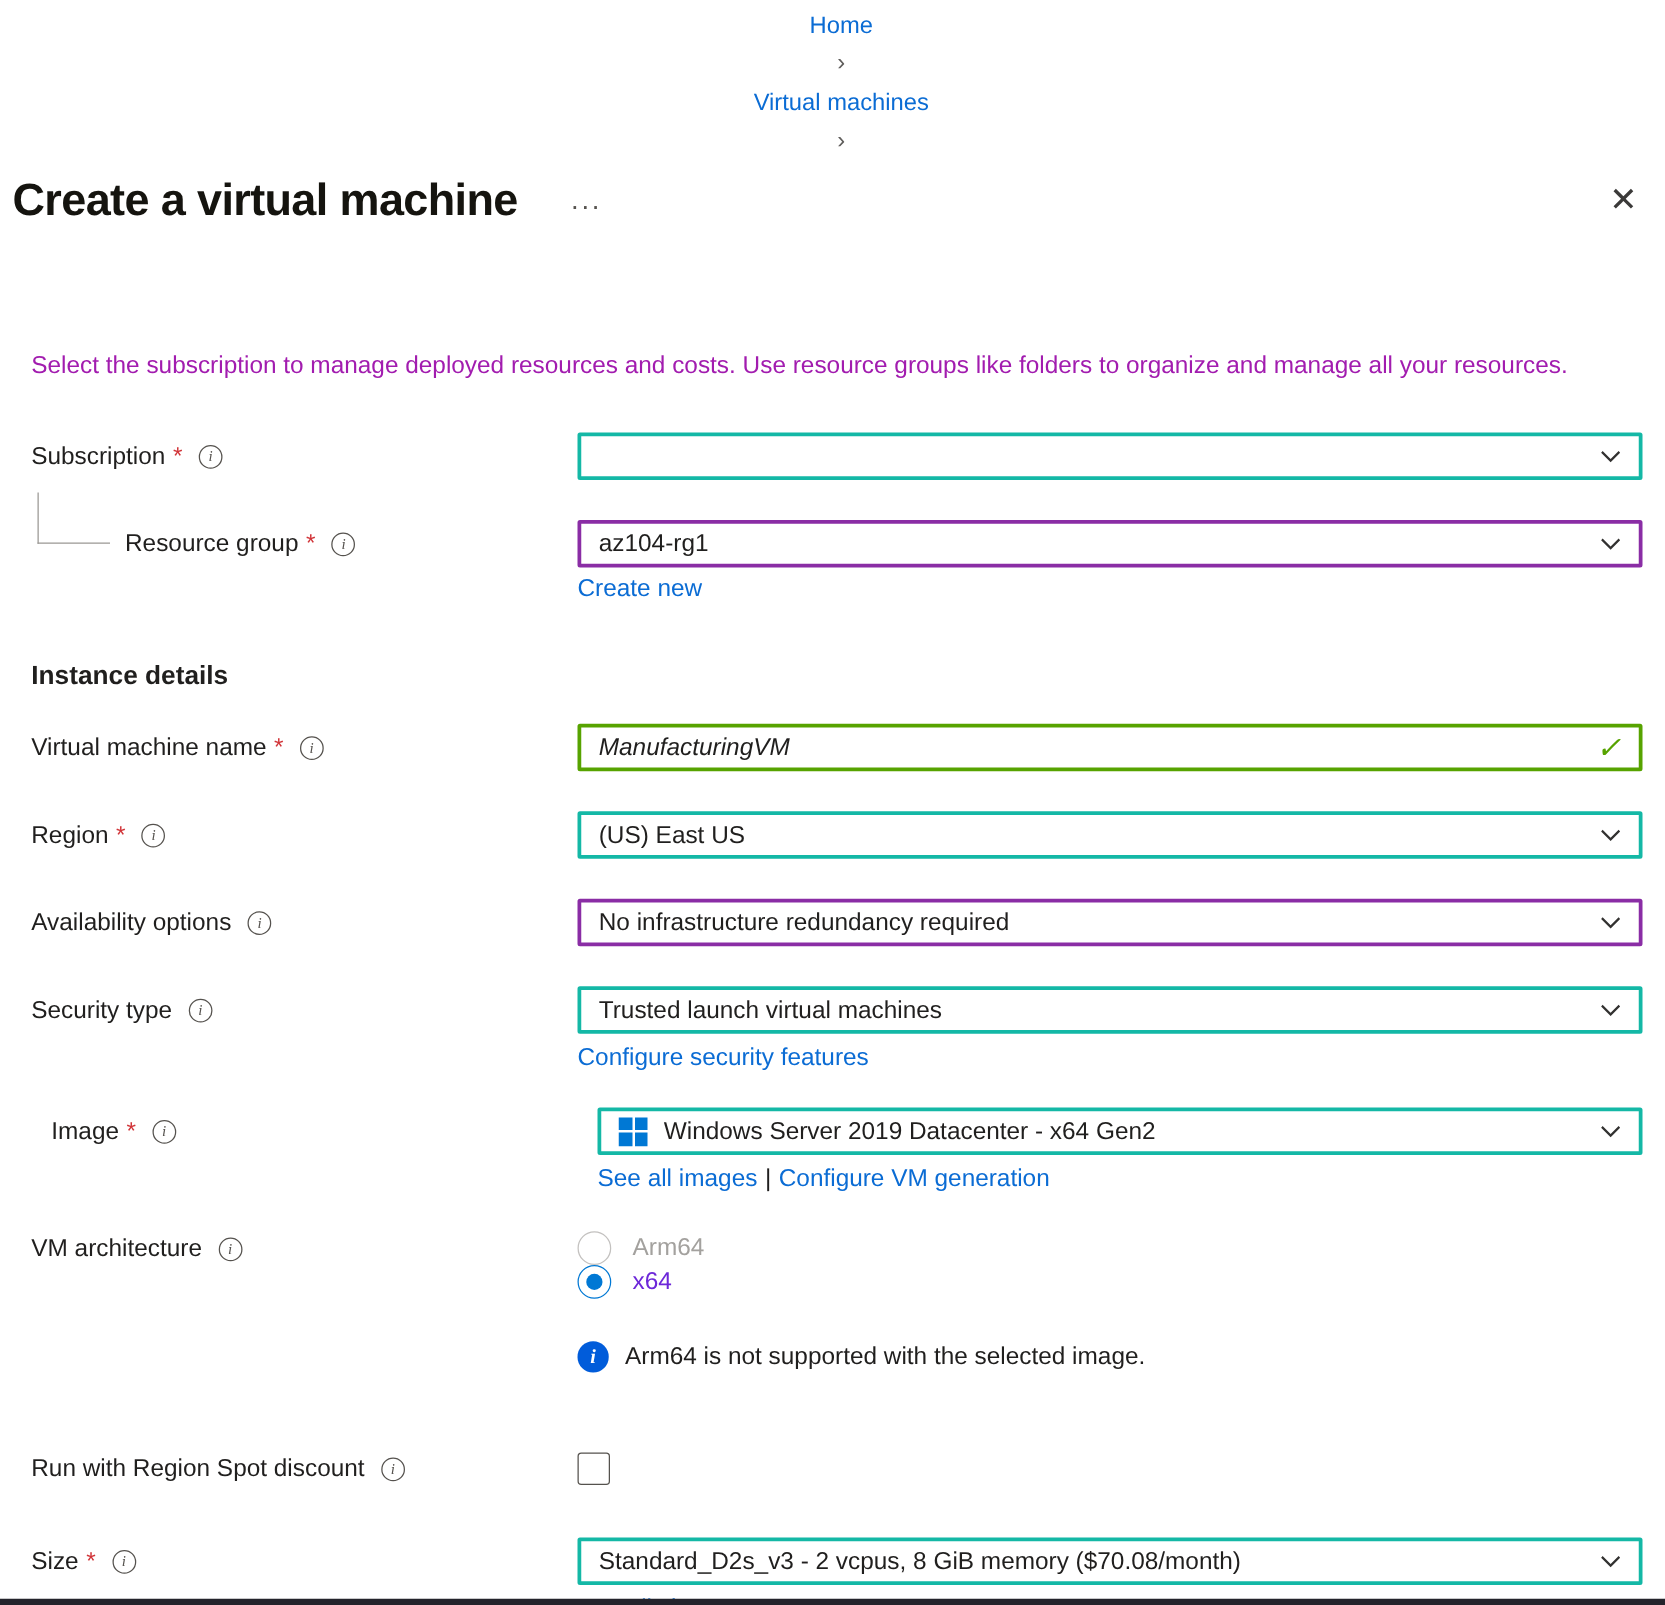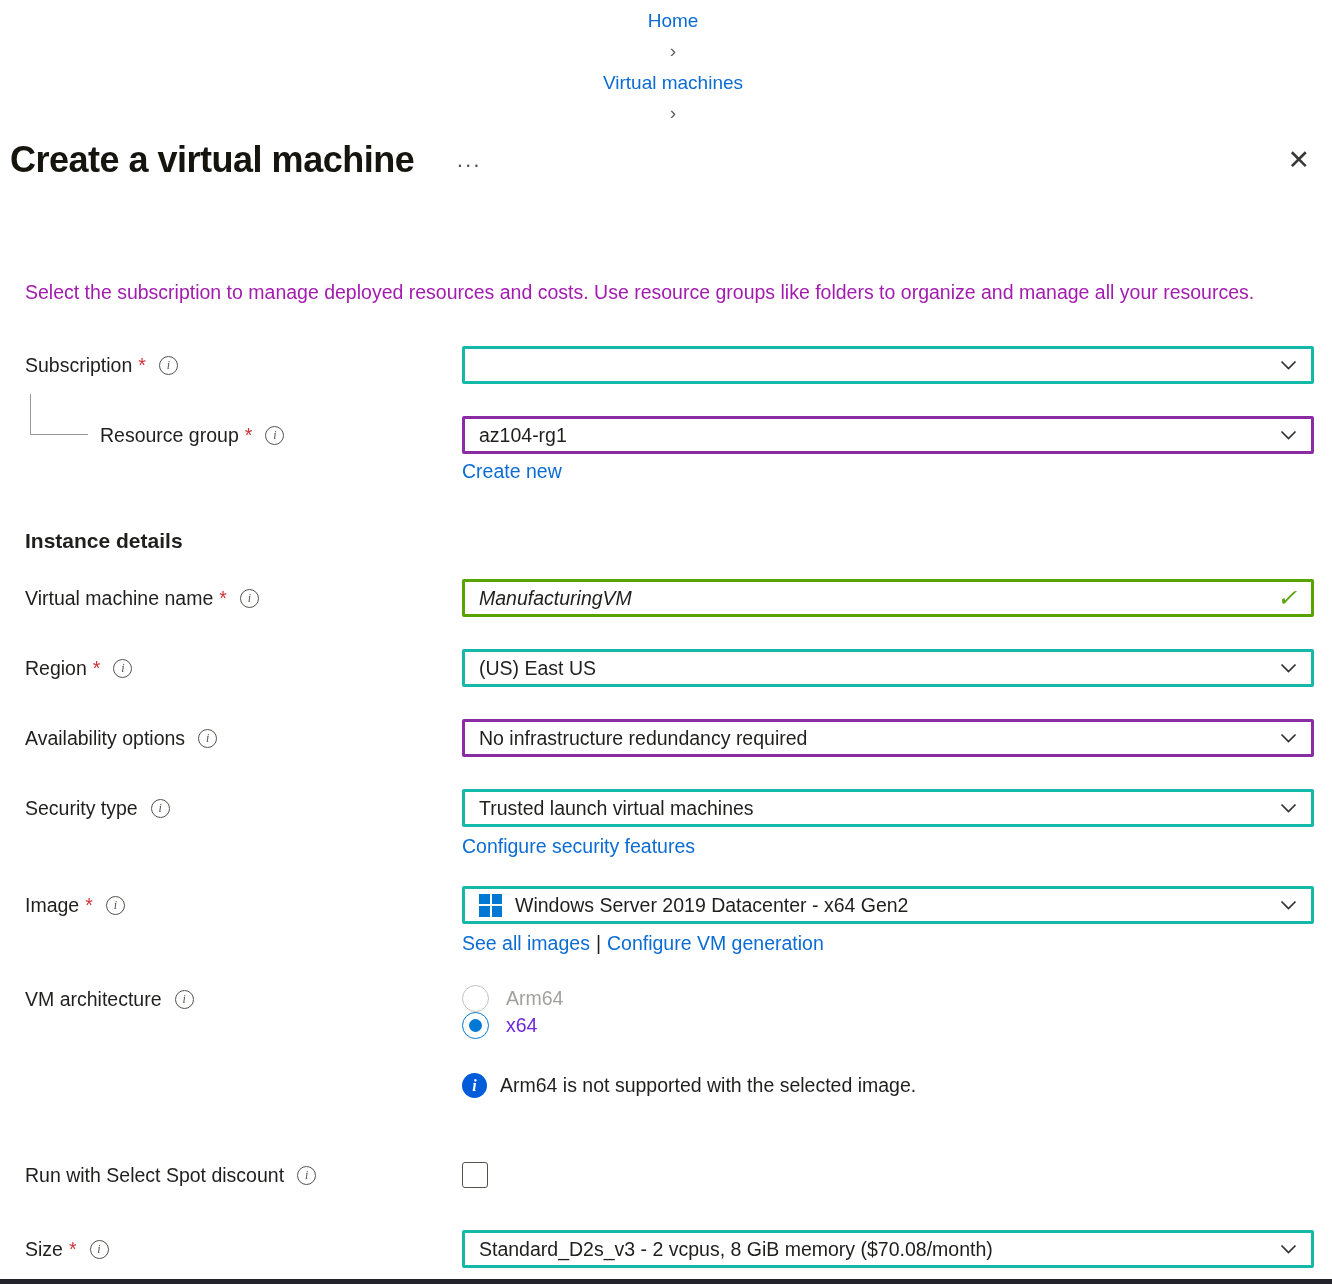--- a/index.html
+++ b/index.html
@@ -205,21 +205,21 @@
         <div class="control dropdown">
           <span class="control-value">Trusted launch virtual machines</span>
           <svg class="chevron" width="17" height="11" viewBox="0 0 17 11">
               <path d="M1.5 1.5 L8.5 8.5 L15.5 1.5" fill="none" stroke="#323130" stroke-width="1.7"></path>
             </svg>
         </div>
         <div><a class="under-link" style="display:inline-block;">Configure security features</a></div>
       </div>
     </div>
 
-    <div class="row" style="margin-bottom:30px;">
+    <div class="row" style="margin-bottom:30px;margin-left:16px;">
       <div class="label-cell">
         <span class="label">Image</span>
         <span class="req">*</span>
         <span class="info-icon">i</span>
       </div>
       <div>
         <div class="control dropdown">
           <span class="win-logo">
               <span></span>
               <span></span>
@@ -259,21 +259,21 @@
     <div class="row info-row">
       <div></div>
       <div class="info-msg">
         <span class="info-badge">i</span>
         <span>Arm64 is not supported with the selected image.</span>
       </div>
     </div>
 
     <div class="row spot-row">
       <div class="label-cell">
-        <span class="label">Run with Select Spot discount</span>
+        <span class="label">Run with Region Spot discount</span>
         <span class="info-icon">i</span>
       </div>
       <div style="display:flex; align-items:center;">
         <span class="checkbox"></span>
       </div>
     </div>
 
     <div class="row size-row">
       <div class="label-cell">
         <span class="label">Size</span>

